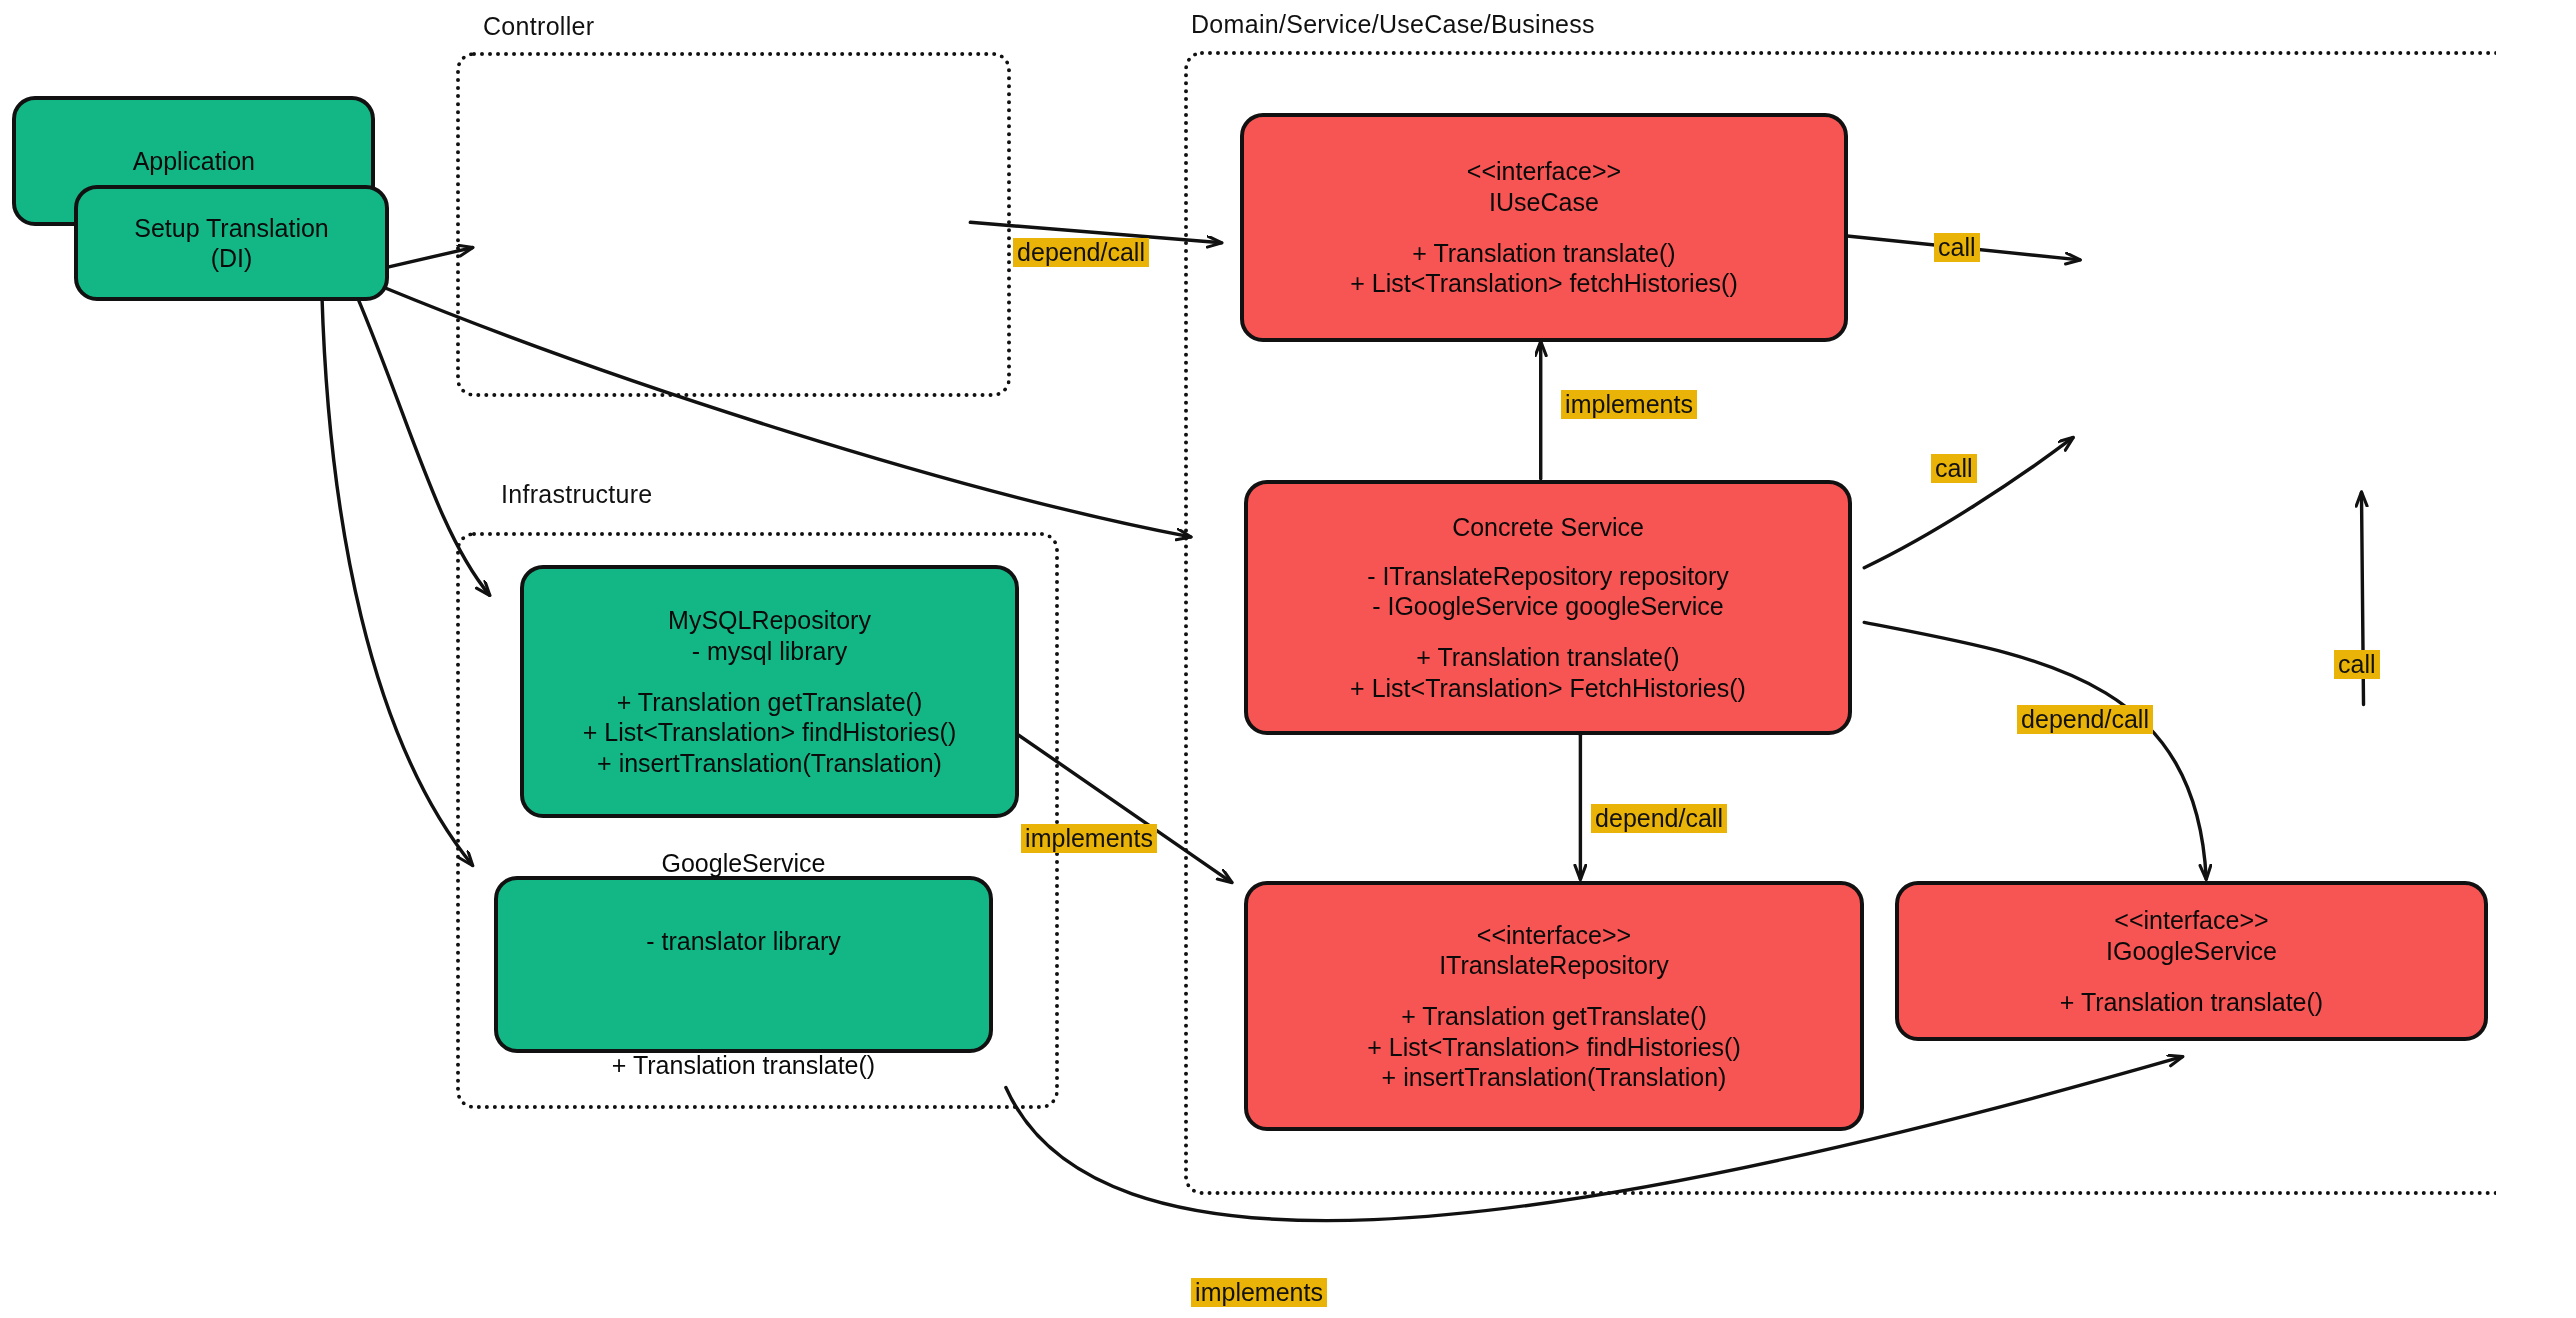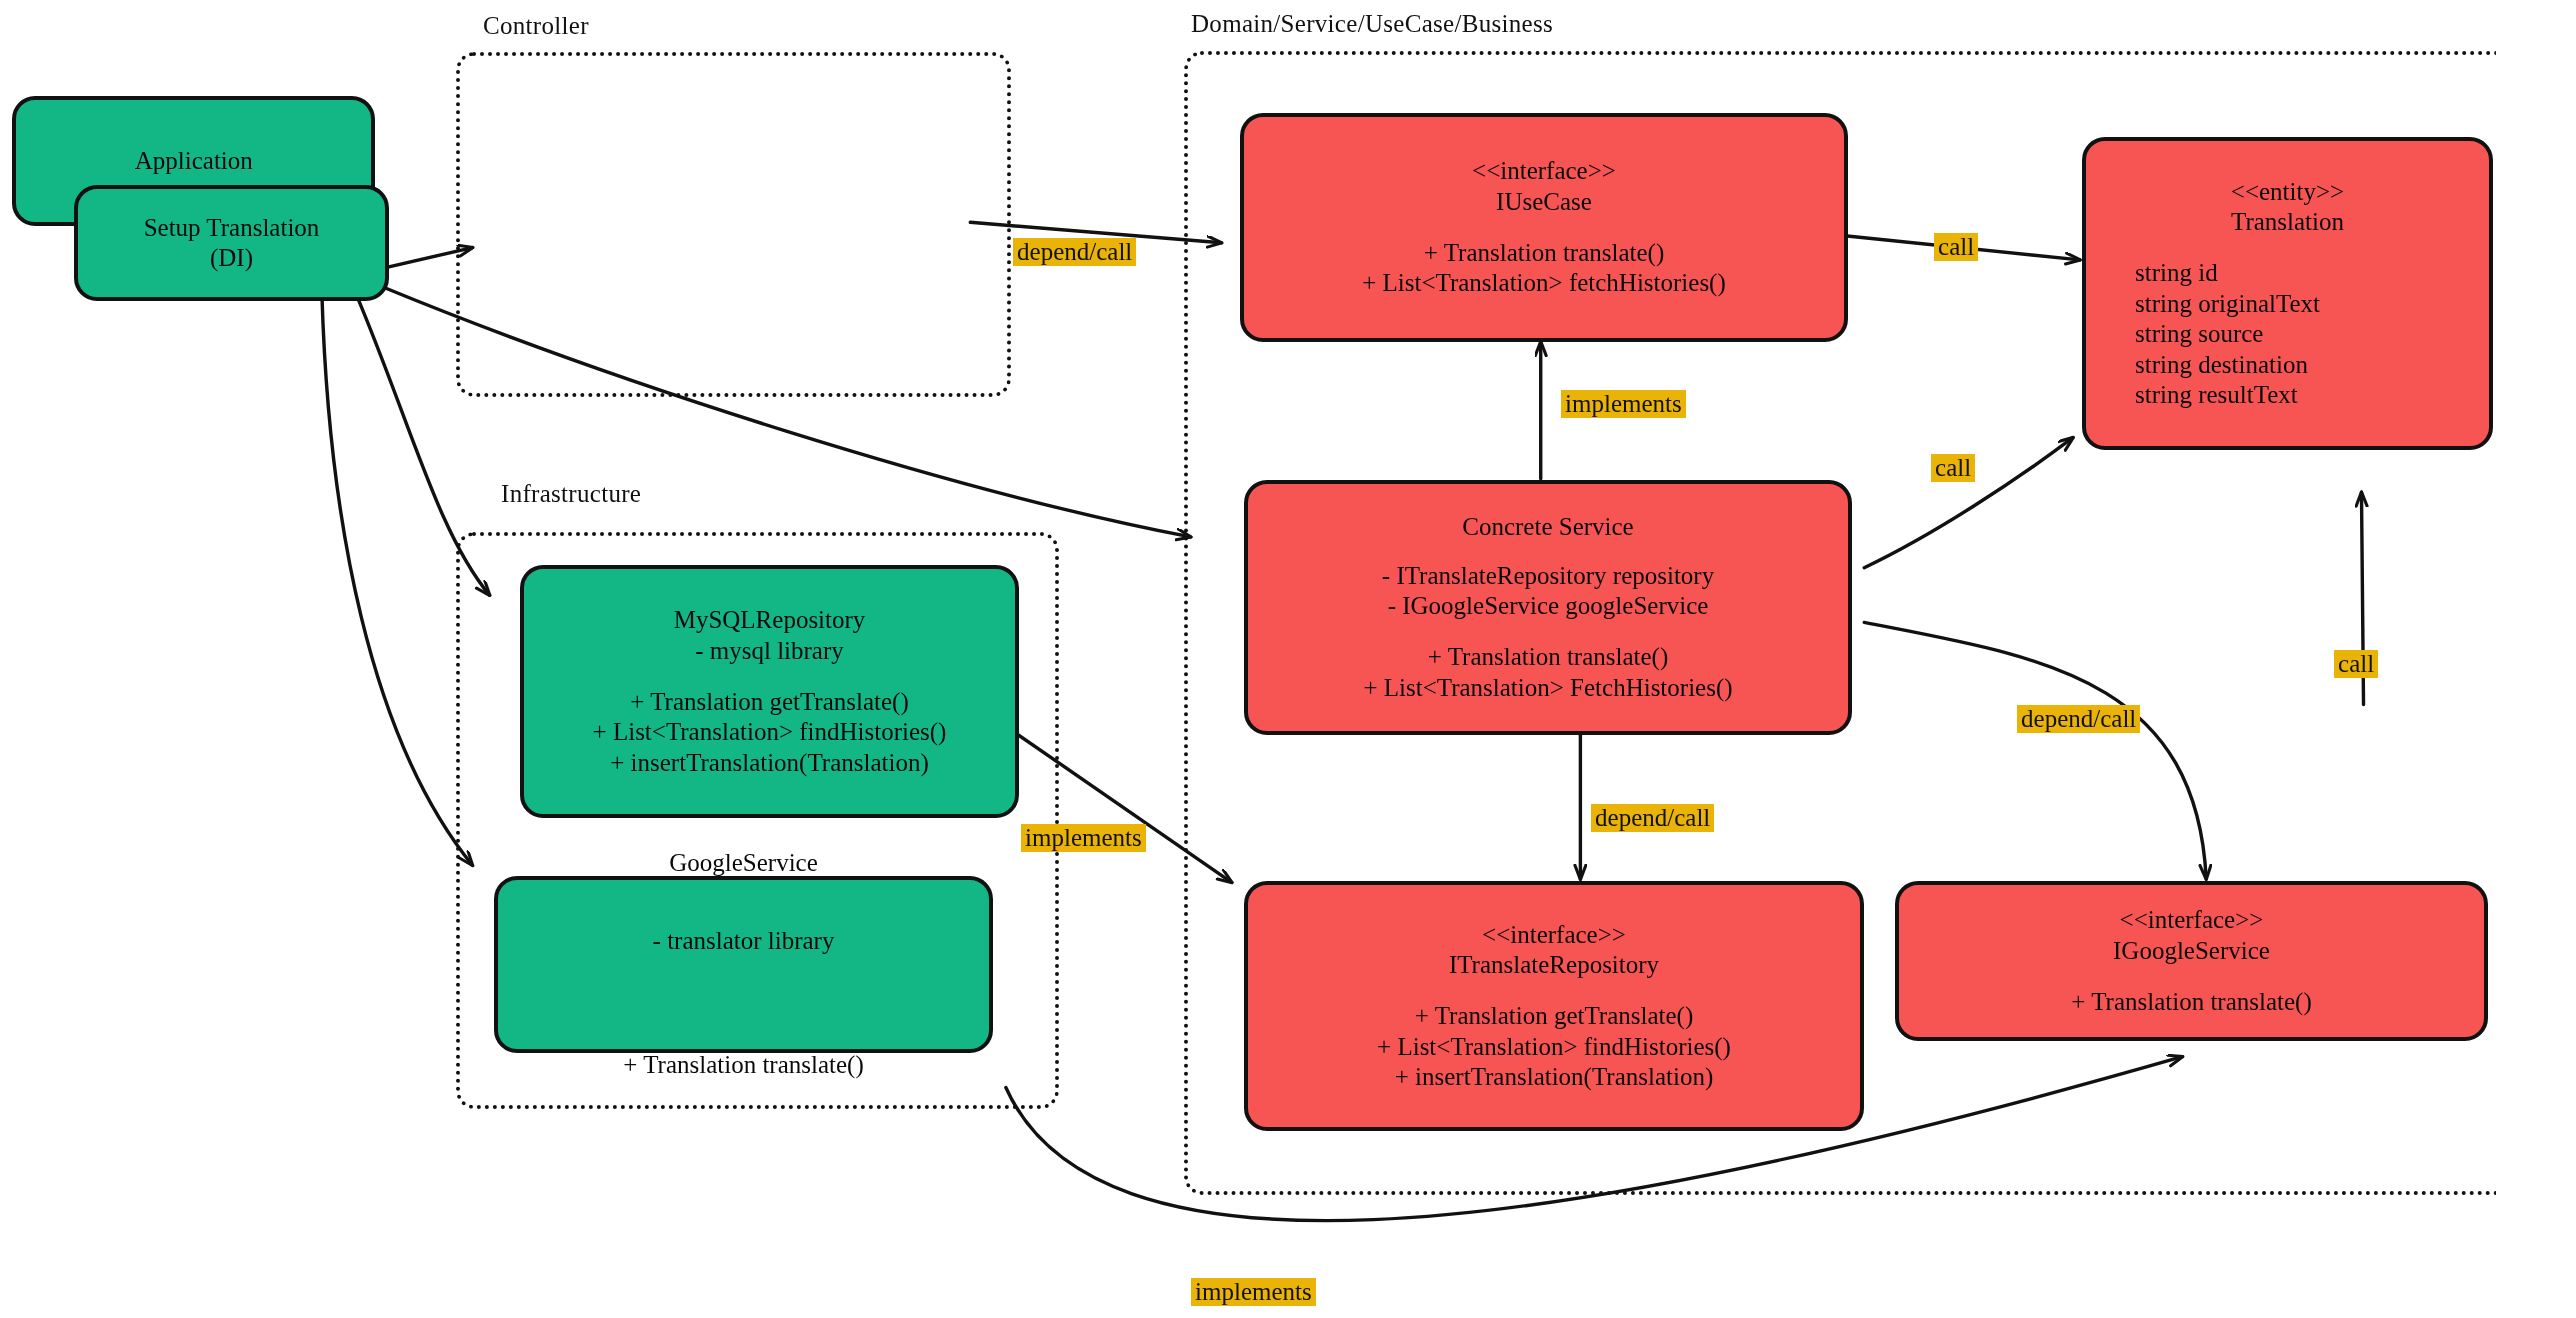--- a/index.html
+++ b/index.html
@@ -6,21 +6,21 @@
   html, body {
     margin: 0;
     padding: 0;
     background: #ffffff;
   }
   #canvas {
     position: relative;
     width: 2496px;
     height: 1318px;
     background: #ffffff;
-    font-family: Liberation Serif, serif;
+    font-family: Liberation Sans, sans-serif;
     overflow: hidden;
   }
   svg#edges {
     position: absolute;
     left: 0;
     top: 0;
     width: 2576px;
     height: 1318px;
     pointer-events: none;
     z-index: 1;
@@ -134,30 +134,20 @@
 
 
   <div class="node red" style="left:1240px; top:113px; width:608px; height:229px;">
     <div class="line">&lt;&lt;interface&gt;&gt;</div>
     <div class="line">IUseCase</div>
     <div class="spacer"></div>
     <div class="line">+ Translation translate()</div>
     <div class="line">+ List&lt;Translation&gt; fetchHistories()</div>
   </div>
 
-  <div class="node red" style="left:2082px; top:137px; width:411px; height:313px;">
-    <div class="line">&lt;&lt;entity&gt;&gt;</div>
-    <div class="line">Translation</div>
-    <div class="spacer"></div>
-    <div class="line" style="text-align:left; align-self:flex-start; margin-left:38px;">string id</div>
-    <div class="line" style="text-align:left; align-self:flex-start; margin-left:38px;">string originalText</div>
-    <div class="line" style="text-align:left; align-self:flex-start; margin-left:38px;">string source</div>
-    <div class="line" style="text-align:left; align-self:flex-start; margin-left:38px;">string destination</div>
-    <div class="line" style="text-align:left; align-self:flex-start; margin-left:38px;">string resultText</div>
-  </div>
 
   <div class="node red" style="left:1244px; top:480px; width:608px; height:255px;">
     <div class="line">Concrete Service</div>
     <div class="line sec">- ITranslateRepository repository</div>
     <div class="line">- IGoogleService googleService</div>
     <div class="spacer"></div>
     <div class="line">+ Translation translate()</div>
     <div class="line">+ List&lt;Translation&gt; FetchHistories()</div>
   </div>
 

